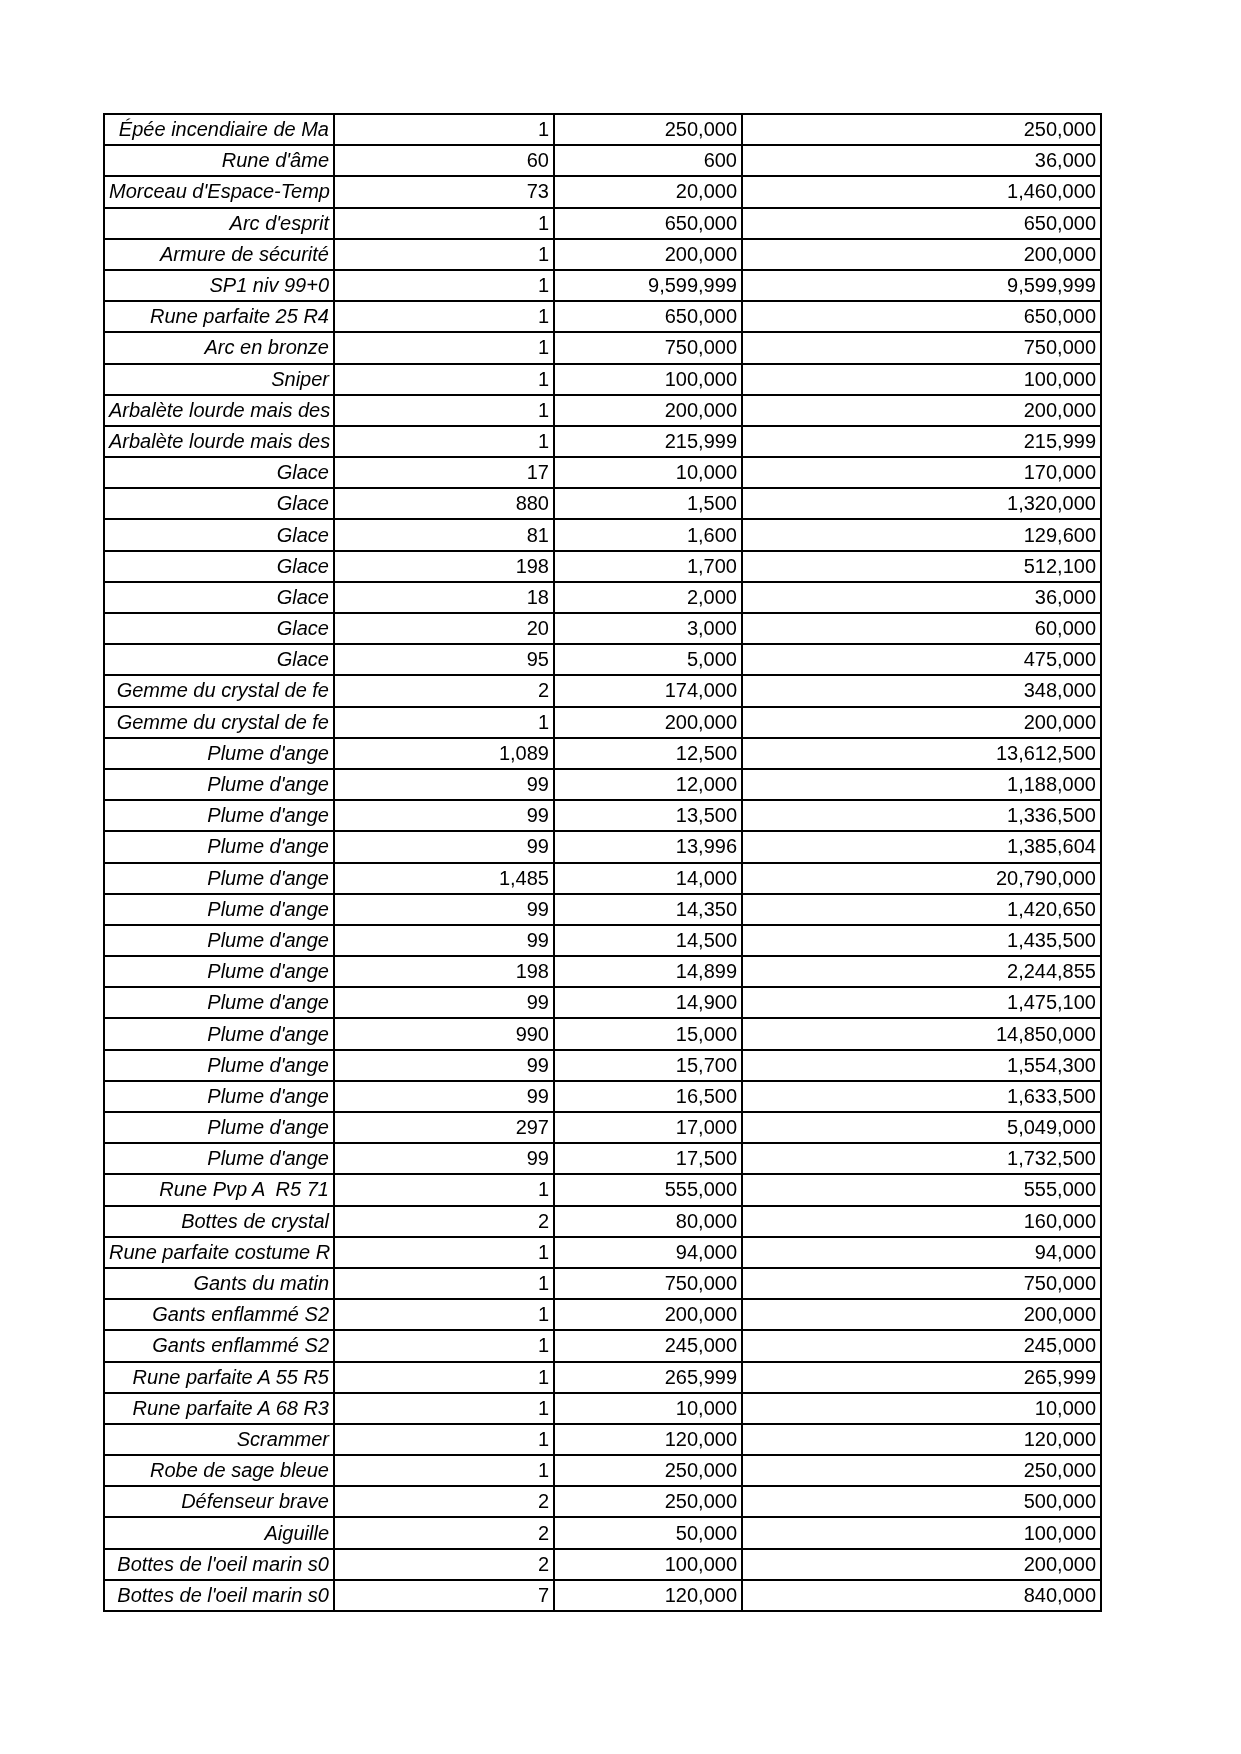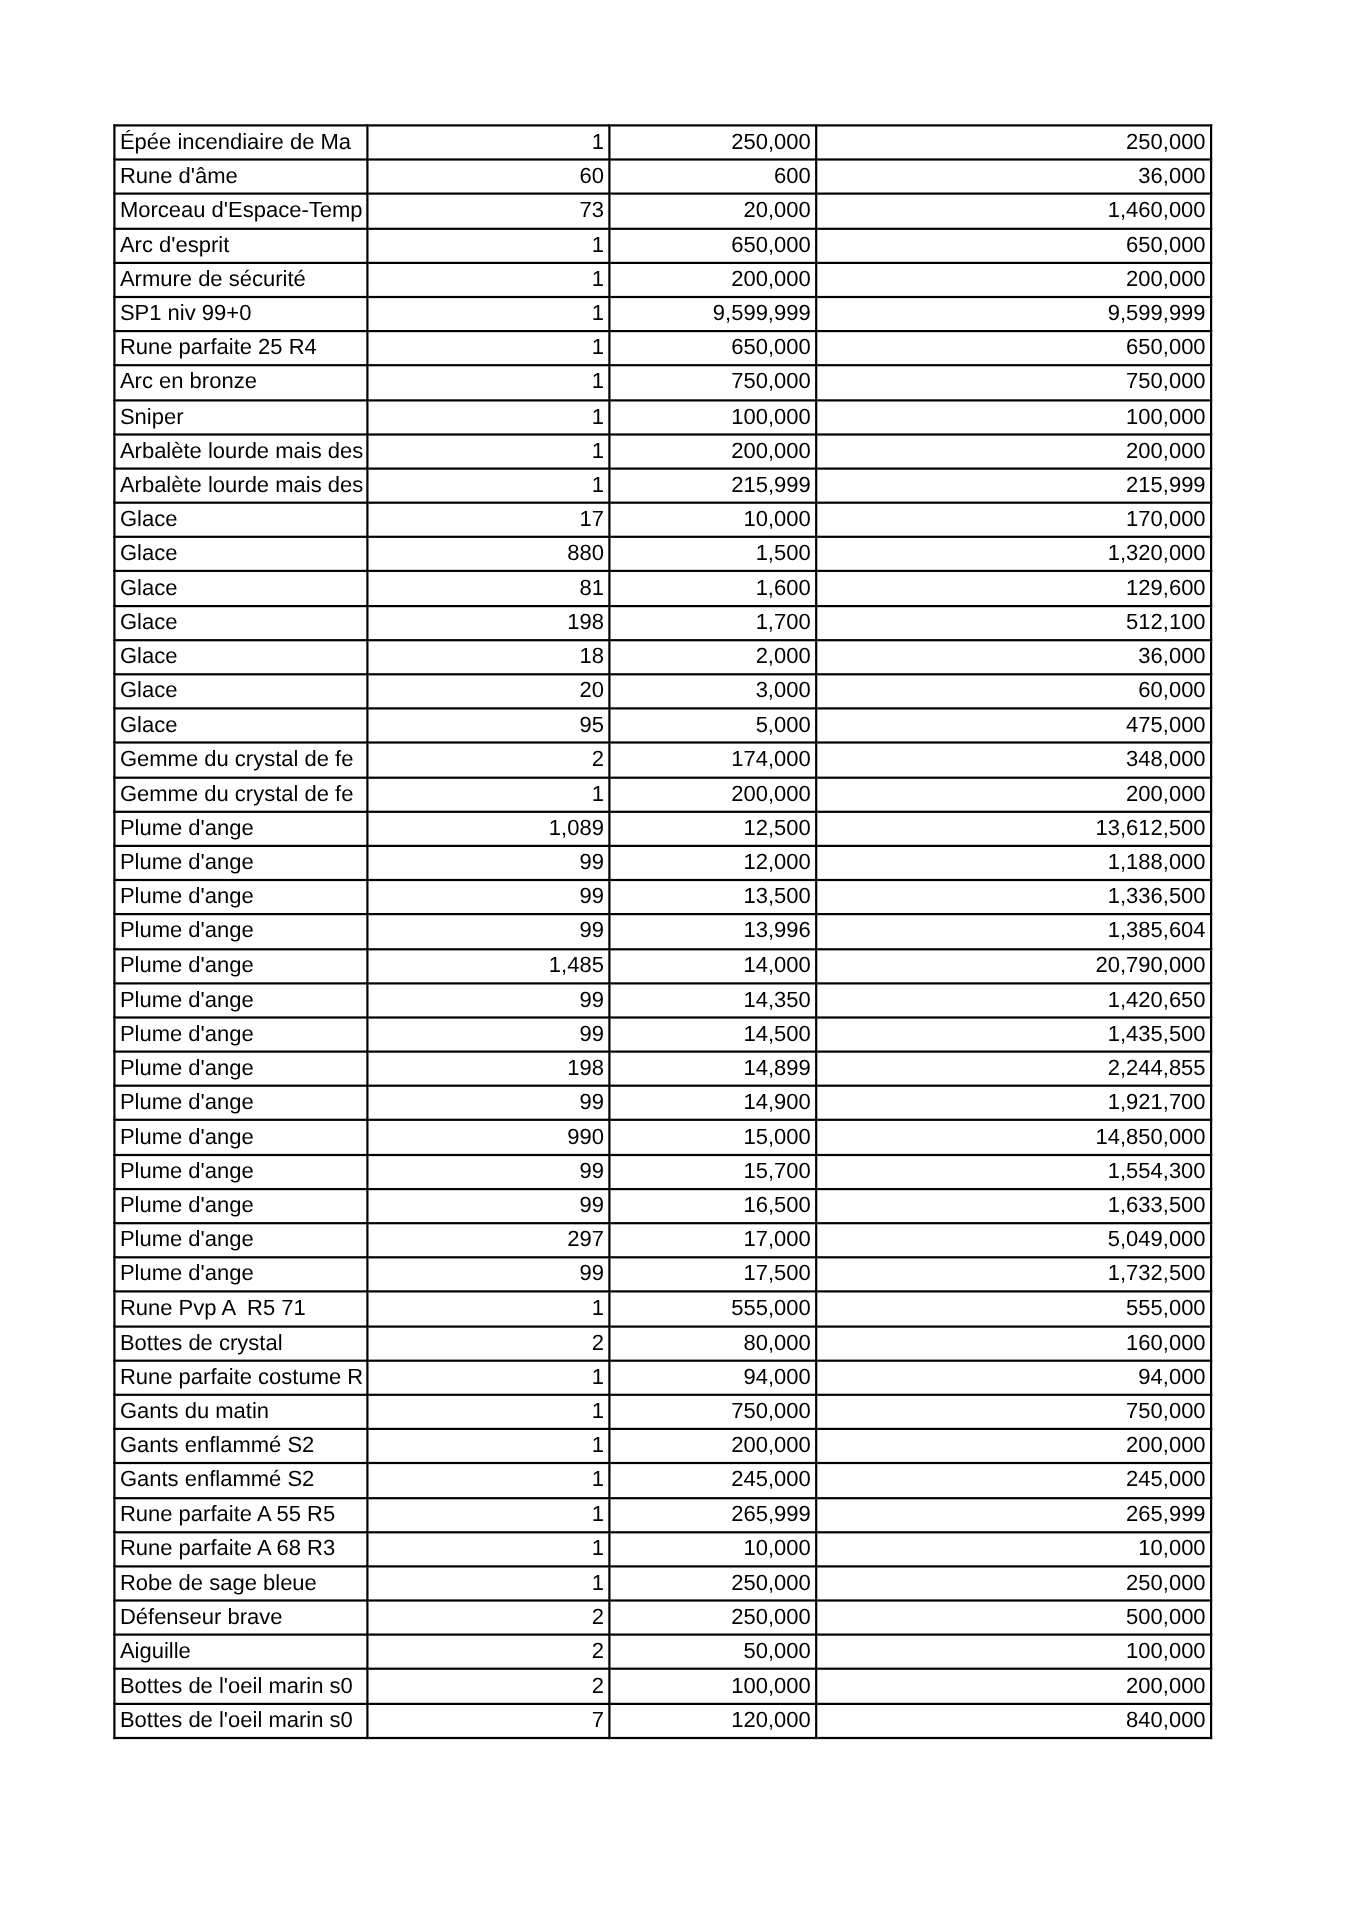--- a/index.html
+++ b/index.html
@@ -32,22 +32,23 @@
     height: 29.2px;
     padding: 0 4px;
     font-size: 20px;
     line-height: 29px;
     color: #000000;
     overflow: hidden;
     vertical-align: middle;
     background: #ffffff;
   }
   td.c-item {
-    text-align: left;
+    text-align: right;
     white-space: pre;
+    font-style: italic;
   }
   td.c-num {
     text-align: right;
     white-space: nowrap;
   }
 </style>
 </head>
 <body>
 
 <div class="page">
@@ -224,21 +225,21 @@
         <tr>
           <td class="c-item">Plume d'ange</td>
           <td class="c-num">198</td>
           <td class="c-num">14,899</td>
           <td class="c-num">2,244,855</td>
         </tr>
         <tr>
           <td class="c-item">Plume d'ange</td>
           <td class="c-num">99</td>
           <td class="c-num">14,900</td>
-          <td class="c-num">1,921,700</td>
+          <td class="c-num">1,475,100</td>
         </tr>
         <tr>
           <td class="c-item">Plume d'ange</td>
           <td class="c-num">990</td>
           <td class="c-num">15,000</td>
           <td class="c-num">14,850,000</td>
         </tr>
         <tr>
           <td class="c-item">Plume d'ange</td>
           <td class="c-num">99</td>
@@ -303,20 +304,26 @@
           <td class="c-item">Rune parfaite A 55 R5</td>
           <td class="c-num">1</td>
           <td class="c-num">265,999</td>
           <td class="c-num">265,999</td>
         </tr>
         <tr>
           <td class="c-item">Rune parfaite A 68 R3</td>
           <td class="c-num">1</td>
           <td class="c-num">10,000</td>
           <td class="c-num">10,000</td>
+        </tr>
+        <tr>
+          <td class="c-item">Scrammer</td>
+          <td class="c-num">1</td>
+          <td class="c-num">120,000</td>
+          <td class="c-num">120,000</td>
         </tr>
         <tr>
           <td class="c-item">Robe de sage bleue</td>
           <td class="c-num">1</td>
           <td class="c-num">250,000</td>
           <td class="c-num">250,000</td>
         </tr>
         <tr>
           <td class="c-item">Défenseur brave</td>
           <td class="c-num">2</td>

